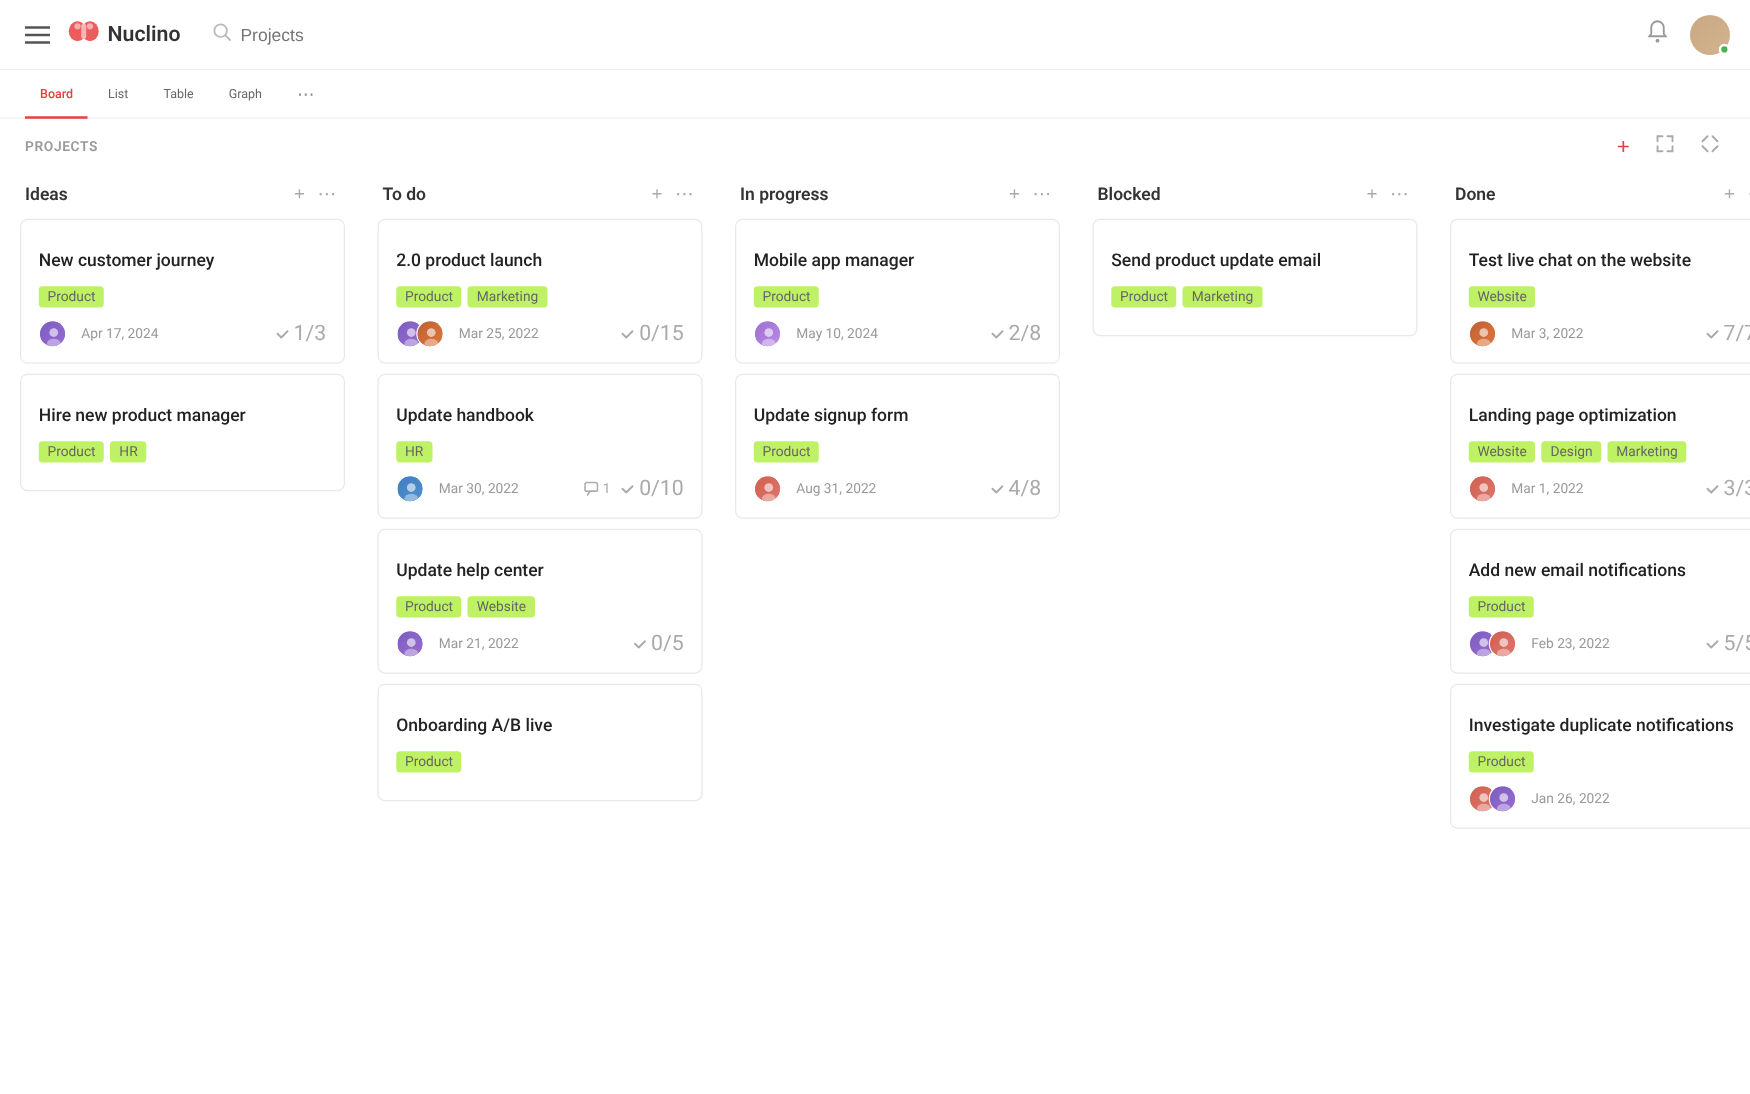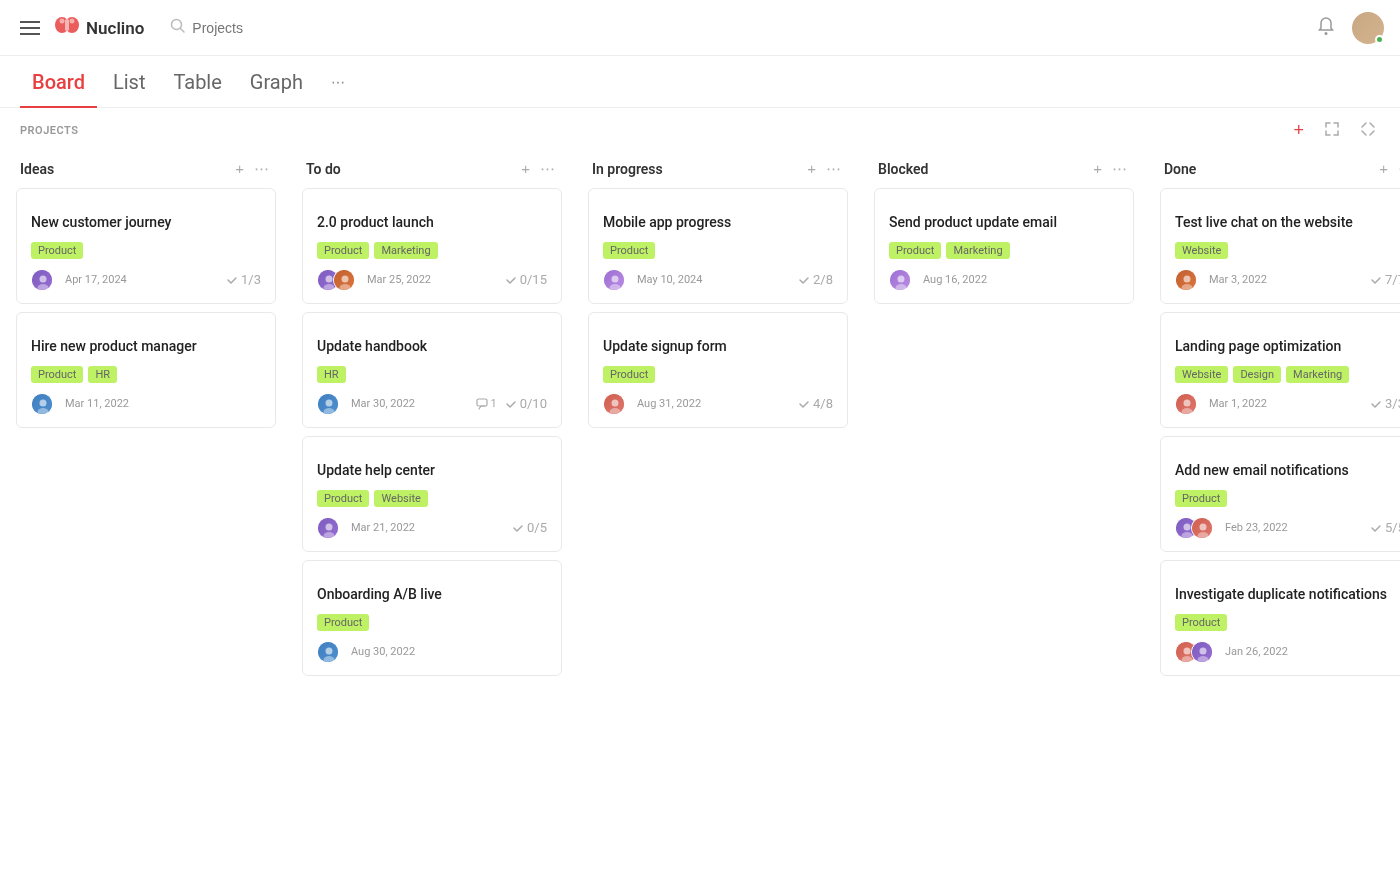--- a/index.html
+++ b/index.html
@@ -31,21 +31,21 @@
     .tabs {
       display: flex;
       align-items: center;
       padding: 0 20px;
       border-bottom: 1px solid #eee;
       gap: 4px;
     }
     .tab {
       padding: 14px 12px 12px;
       cursor: pointer;
-      font-size: 20px;
+      font-size: 10px;
       color: #666;
       border-bottom: 2px solid transparent;
       margin-bottom: -1px;
     }
     .tab.active { color: #e84040; border-bottom-color: #e84040; font-weight: 500; }
     .tabs-more { padding: 8px; cursor: pointer; color: #888; margin-left: 4px; }
 
     
     .toolbar {
       display: flex;
@@ -107,21 +107,21 @@
       border-radius: 3px;
       padding: 2px 7px;
     }
     .card-footer { display: flex; align-items: center; justify-content: space-between; }
     .card-meta { display: flex; align-items: center; gap: 6px; }
     .card-avatars { display: flex; }
     .card-avatar { width: 22px; height: 22px; border-radius: 50%; overflow: hidden; background: #ddd; border: 1.5px solid #fff; margin-right: -6px; }
     .card-avatar:last-child { margin-right: 0; }
     .card-date { font-size: 11px; color: #999; margin-left: 6px; }
     .card-right { display: flex; align-items: center; gap: 8px; }
-    .card-check { font-size: 13px; color: #aaa; display: flex; align-items: center; gap: 3px; }
+    .card-check { font-size: 17px; color: #aaa; display: flex; align-items: center; gap: 3px; }
     .card-comment { font-size: 11px; color: #aaa; display: flex; align-items: center; gap: 3px; }
 
     
     .av1 { background: linear-gradient(135deg, #7c5cbf, #9b6fd4); }
     .av2 { background: linear-gradient(135deg, #c06030, #e07840); }
     .av3 { background: linear-gradient(135deg, #4080c0, #5090d0); }
     .av4 { background: linear-gradient(135deg, #9b6fd4, #bf8fe4); }
     .av5 { background: linear-gradient(135deg, #d06050, #e07870); }
     .av-header { background: linear-gradient(135deg, #c8a882, #d4b892); width: 32px; height: 32px; border-radius: 50%; }
 
@@ -242,39 +242,20 @@
           </div>
         </div>
       </div>
 
       <div class="card">
         <div class="card-title">Hire new product manager</div>
         <div class="card-tags">
           <span class="tag">Product</span>
           <span class="tag">HR</span>
         </div>
-        <div class="card-footer">
-          <div class="card-meta">
-            <div class="card-avatars">
-              <div class="card-avatar av3"><svg width="22" height="22" viewBox="0 0 22 22">
-                  <circle cx="11" cy="11" r="11" fill="url(#g3)"></circle>
-                  <defs>
-                    <linearGradient id="g3" x1="0" y1="0" x2="1" y2="1">
-                      <stop offset="0%" stop-color="#4080c0"></stop>
-                      <stop offset="100%" stop-color="#5090d0"></stop>
-                    </linearGradient>
-                  </defs>
-                  <circle cx="11" cy="9" r="3.5" fill="rgba(255,255,255,0.6)"></circle>
-                  <ellipse cx="11" cy="18" rx="5.5" ry="4" fill="rgba(255,255,255,0.4)"></ellipse>
-                </svg></div>
-            </div>
-            <span class="card-date">Mar 11, 2022</span>
-          </div>
-          <div class="card-right"></div>
-        </div>
       </div>
     </div>
     <div class="column">
     <div class="column-header">
       <span class="column-title">To do</span>
       <div class="column-actions">
         <button class="col-btn">+</button>
         <button class="col-btn">⋯</button>
       </div>
     </div>
@@ -396,52 +377,33 @@
       </span>
           </div>
         </div>
       </div>
 
       <div class="card">
         <div class="card-title">Onboarding A/B live</div>
         <div class="card-tags">
           <span class="tag">Product</span>
         </div>
-        <div class="card-footer">
-          <div class="card-meta">
-            <div class="card-avatars">
-              <div class="card-avatar av3"><svg width="22" height="22" viewBox="0 0 22 22">
-                  <circle cx="11" cy="11" r="11" fill="url(#g3)"></circle>
-                  <defs>
-                    <linearGradient id="g3" x1="0" y1="0" x2="1" y2="1">
-                      <stop offset="0%" stop-color="#4080c0"></stop>
-                      <stop offset="100%" stop-color="#5090d0"></stop>
-                    </linearGradient>
-                  </defs>
-                  <circle cx="11" cy="9" r="3.5" fill="rgba(255,255,255,0.6)"></circle>
-                  <ellipse cx="11" cy="18" rx="5.5" ry="4" fill="rgba(255,255,255,0.4)"></ellipse>
-                </svg></div>
-            </div>
-            <span class="card-date">Aug 30, 2022</span>
-          </div>
-          <div class="card-right"></div>
-        </div>
       </div>
     </div>
     <div class="column">
     <div class="column-header">
       <span class="column-title">In progress</span>
       <div class="column-actions">
         <button class="col-btn">+</button>
         <button class="col-btn">⋯</button>
       </div>
     </div>
 
       <div class="card">
-        <div class="card-title">Mobile app progress</div>
+        <div class="card-title">Mobile app manager</div>
         <div class="card-tags">
           <span class="tag">Product</span>
         </div>
         <div class="card-footer">
           <div class="card-meta">
             <div class="card-avatars">
               <div class="card-avatar av4"><svg width="22" height="22" viewBox="0 0 22 22">
                   <circle cx="11" cy="11" r="11" fill="url(#g4)"></circle>
                   <defs>
                     <linearGradient id="g4" x1="0" y1="0" x2="1" y2="1">
@@ -507,39 +469,20 @@
         <button class="col-btn">⋯</button>
       </div>
     </div>
 
       <div class="card">
         <div class="card-title">Send product update email</div>
         <div class="card-tags">
           <span class="tag">Product</span>
           <span class="tag">Marketing</span>
         </div>
-        <div class="card-footer">
-          <div class="card-meta">
-            <div class="card-avatars">
-              <div class="card-avatar av4"><svg width="22" height="22" viewBox="0 0 22 22">
-                  <circle cx="11" cy="11" r="11" fill="url(#g4)"></circle>
-                  <defs>
-                    <linearGradient id="g4" x1="0" y1="0" x2="1" y2="1">
-                      <stop offset="0%" stop-color="#9b6fd4"></stop>
-                      <stop offset="100%" stop-color="#bf8fe4"></stop>
-                    </linearGradient>
-                  </defs>
-                  <circle cx="11" cy="9" r="3.5" fill="rgba(255,255,255,0.6)"></circle>
-                  <ellipse cx="11" cy="18" rx="5.5" ry="4" fill="rgba(255,255,255,0.4)"></ellipse>
-                </svg></div>
-            </div>
-            <span class="card-date">Aug 16, 2022</span>
-          </div>
-          <div class="card-right"></div>
-        </div>
       </div>
     </div>
     <div class="column">
     <div class="column-header">
       <span class="column-title">Done</span>
       <div class="column-actions">
         <button class="col-btn">+</button>
         <button class="col-btn">⋯</button>
       </div>
     </div>

